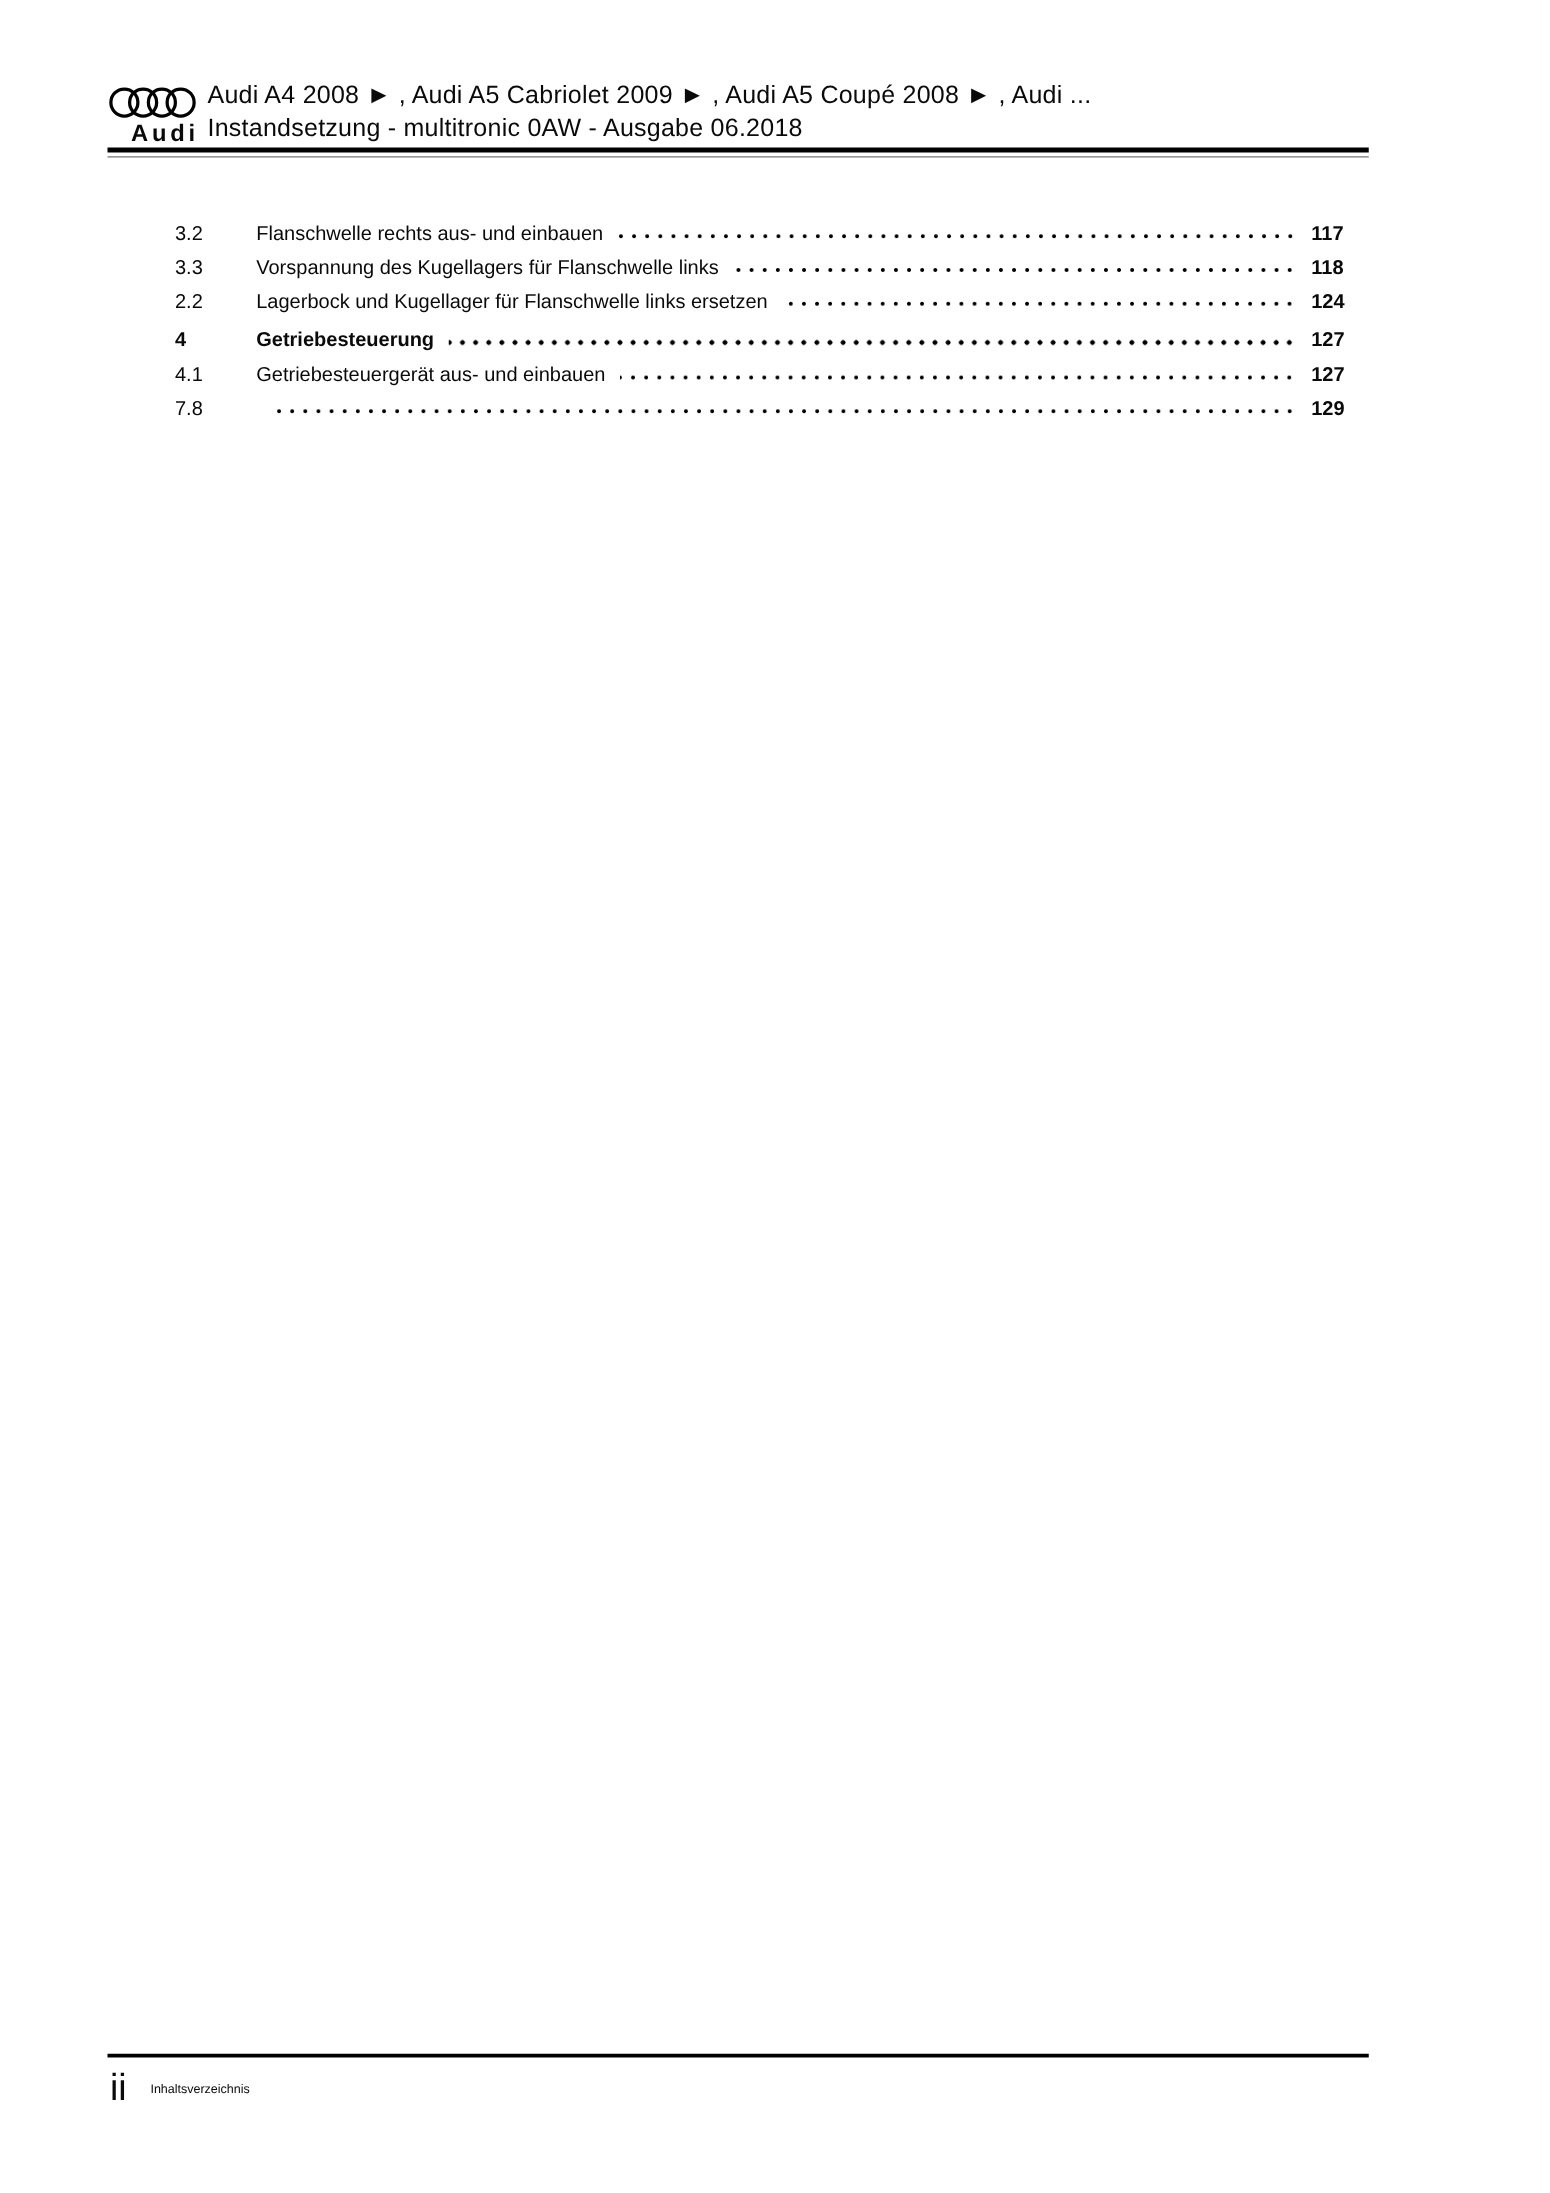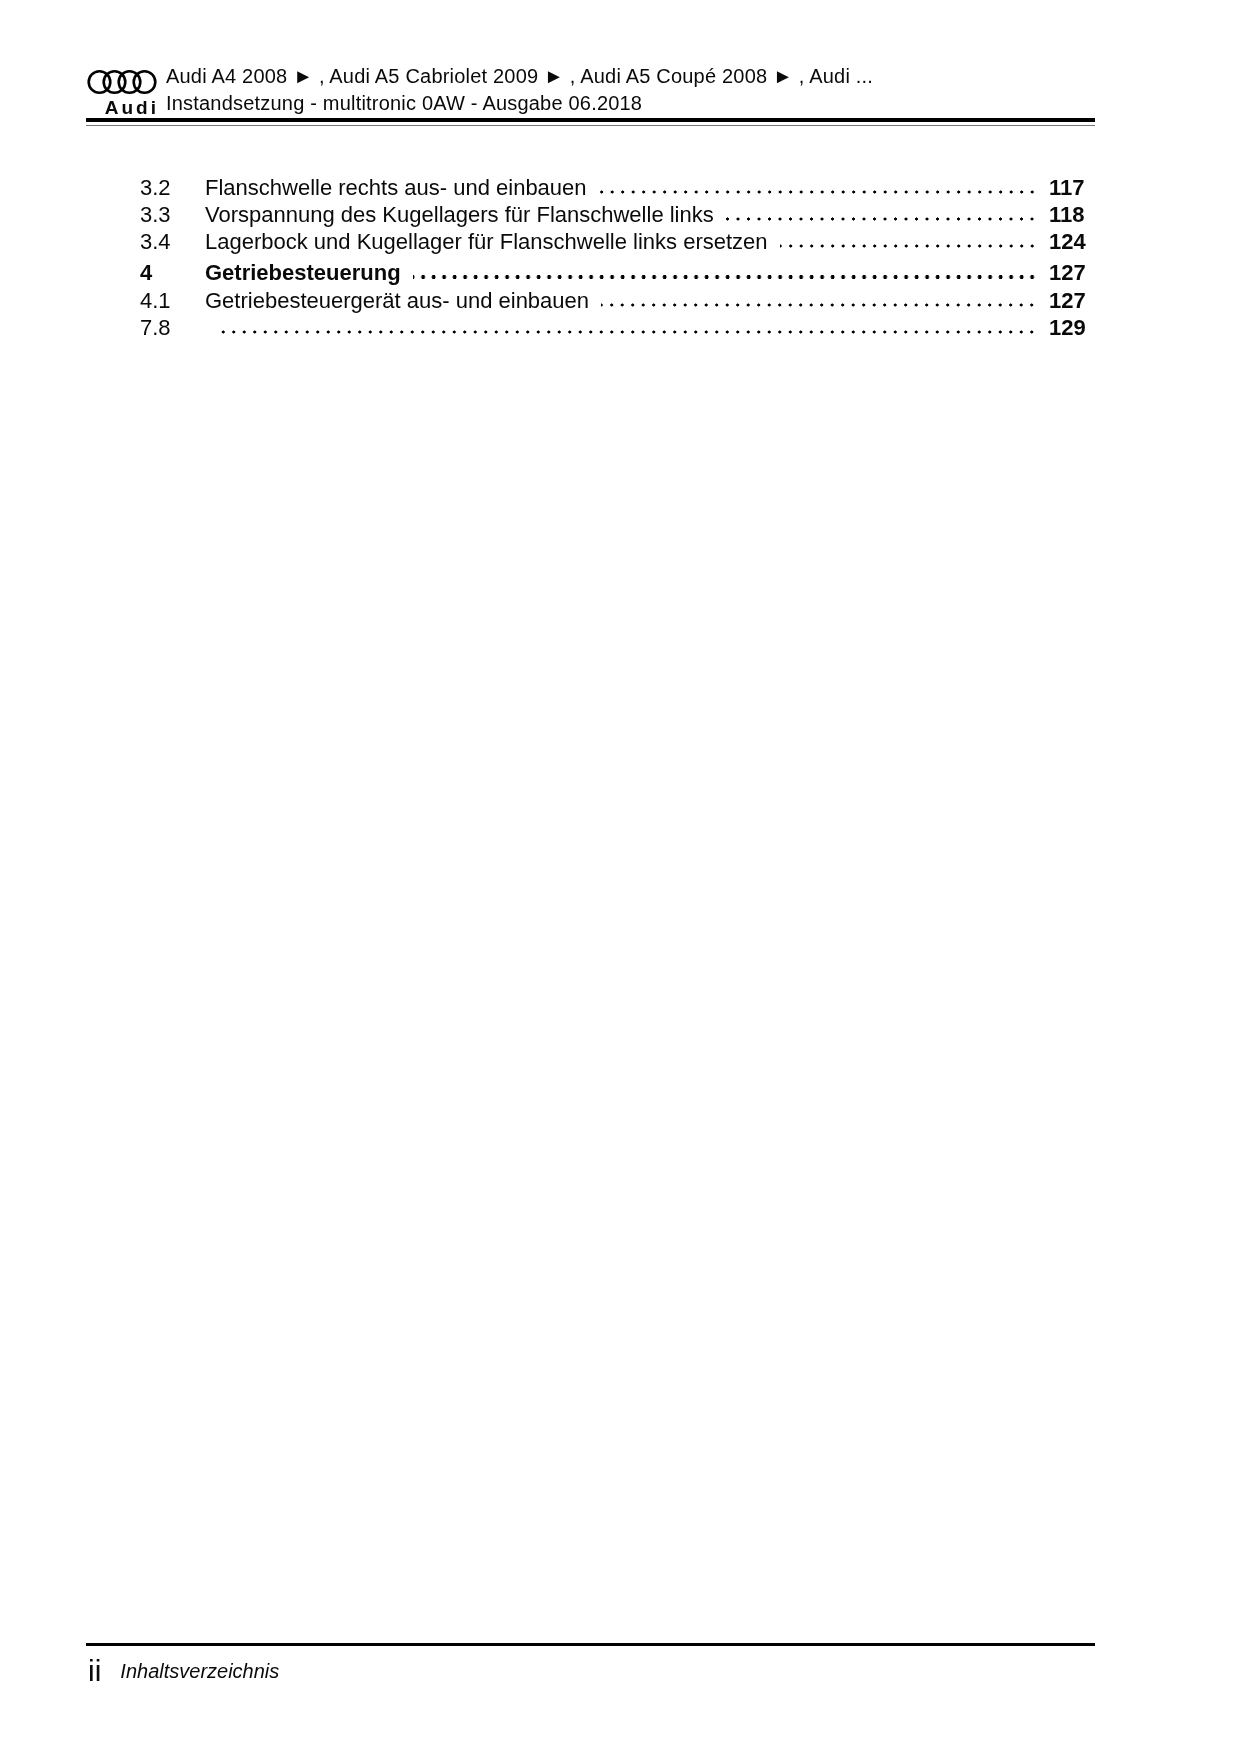--- a/index.html
+++ b/index.html
@@ -49,21 +49,21 @@
     border-top: 4px solid #000;
     border-bottom: 1px solid #777;
   }
 
   
   .toc {
     position: absolute;
     left: 140px;
     top: 175px;
     width: 953px;
-    font-size: 22px;
+    font-size: 16px;
   }
   .toc-row {
     display: flex;
     align-items: baseline;
     line-height: 25px;
     margin-bottom: 2px;
     white-space: nowrap;
   }
   .toc-row.section {
     font-weight: 700;
@@ -101,21 +101,21 @@
   }
   .footer {
     position: absolute;
     left: 88px;
     top: 1654px;
     display: flex;
     align-items: center;
     gap: 19px;
   }
   .footer-page { font-size: 30px; line-height: 34px; }
-  .footer-label { font-size: 20px; font-style: italic; }
+  .footer-label { font-size: 10px; }
 </style>
 </head>
 <body>
 
 <div class="page">
 
   <div class="logo-block">
     <svg class="rings" width="70" height="30" viewBox="0 0 70 30" xmlns="http://www.w3.org/2000/svg">
       <circle cx="12.5" cy="14" r="10.8" fill="none" stroke="#000" stroke-width="2.6"></circle>
       <circle cx="27.5" cy="14" r="10.8" fill="none" stroke="#000" stroke-width="2.6"></circle>
@@ -142,21 +142,21 @@
     </div>
 
     <div class="toc-row">
       <span class="toc-num">3.3</span>
       <span class="toc-title">Vorspannung des Kugellagers für Flanschwelle links</span>
       <span class="toc-leader"></span>
       <span class="toc-page">118</span>
     </div>
 
     <div class="toc-row">
-      <span class="toc-num">3.4</span>
+      <span class="toc-num">2.2</span>
       <span class="toc-title">Lagerbock und Kugellager für Flanschwelle links ersetzen</span>
       <span class="toc-leader"></span>
       <span class="toc-page">124</span>
     </div>
 
     <div class="toc-row section">
       <span class="toc-num">4</span>
       <span class="toc-title">Getriebesteuerung</span>
       <span class="toc-leader"></span>
       <span class="toc-page">127</span>

